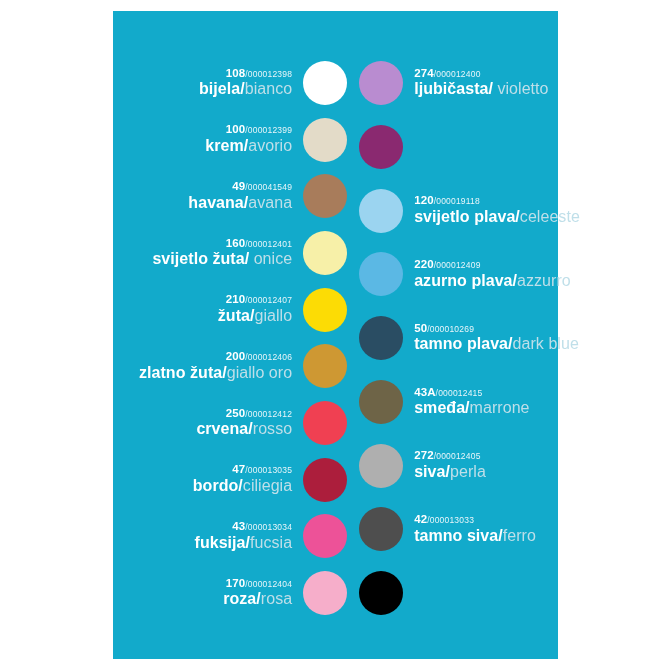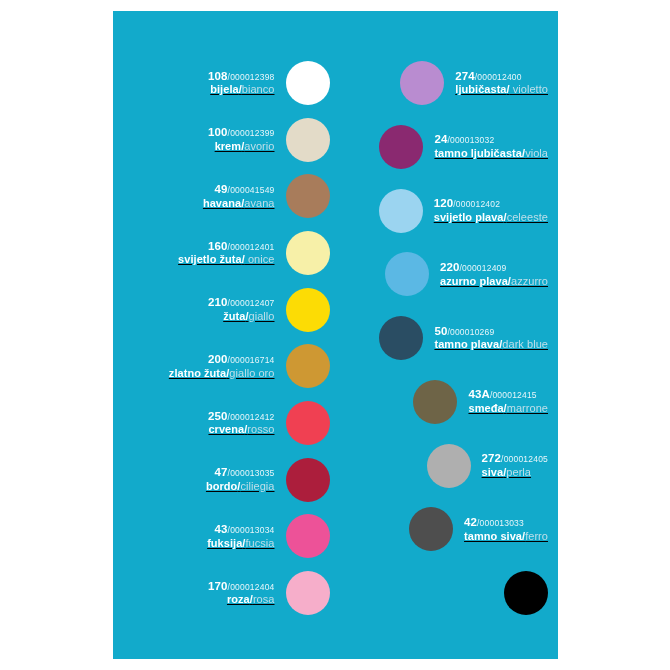--- a/index.html
+++ b/index.html
@@ -46,21 +46,20 @@
     box-sizing: border-box;
   }
   .col-left {
     padding-left: 26px;
     padding-right: 6px;
     align-items: flex-end;
   }
   .col-right {
     padding-left: 6px;
     padding-right: 10px;
-    align-items: flex-end;
   }
   .entry {
     display: flex;
     align-items: center;
     height: 52px;
   }
   .col-left .entry {
     flex-direction: row;
     justify-content: flex-end;
   }
@@ -90,23 +89,22 @@
     font-weight: bold;
     letter-spacing: 0.1px;
   }
   .line-code .artnum {
     font-size: 8.5px;
     font-weight: normal;
     color: #e8f6fa;
     letter-spacing: 0.2px;
   }
   .line-name {
-    font-size: 11px;
+    font-size: 16px;
     letter-spacing: 0.05px;
-    text-decoration: underline;
   }
   .line-name .hr {
     color: #ffffff;
     font-weight: bold;
   }
   .line-name .it {
     color: #bfdfe9;
     font-weight: normal;
   }
   .swatch {
@@ -153,21 +151,21 @@
           </div>
           <div class="entry">
             <div class="labels">
               <div class="line-code"><span>210</span><span class="artnum">/</span><span class="artnum">000012407</span></div>
               <div class="line-name"><span class="hr">žuta</span><span class="hr">/</span><span class="it">giallo</span></div>
             </div>
             <div class="swatch" style="background: rgb(252, 220, 5);"></div>
           </div>
           <div class="entry">
             <div class="labels">
-              <div class="line-code"><span>200</span><span class="artnum">/</span><span class="artnum">000016714</span></div>
+              <div class="line-code"><span>200</span><span class="artnum">/</span><span class="artnum">000012406</span></div>
               <div class="line-name"><span class="hr">zlatno žuta</span><span class="hr">/</span><span class="it">giallo oro</span></div>
             </div>
             <div class="swatch" style="background: rgb(206, 152, 51);"></div>
           </div>
           <div class="entry">
             <div class="labels">
               <div class="line-code"><span>250</span><span class="artnum">/</span><span class="artnum">000012412</span></div>
               <div class="line-name"><span class="hr">crvena</span><span class="hr">/</span><span class="it">rosso</span></div>
             </div>
             <div class="swatch" style="background: rgb(240, 64, 82);"></div>
@@ -196,29 +194,25 @@
         </div>
       <div class="column col-right">
           <div class="entry">
             <div class="labels">
               <div class="line-code"><span>274</span><span class="artnum">/</span><span class="artnum">000012400</span></div>
               <div class="line-name"><span class="hr">ljubičasta</span><span class="hr">/</span><span class="it"> violetto</span></div>
             </div>
             <div class="swatch" style="background: rgb(185, 140, 208);"></div>
           </div>
           <div class="entry">
-            <div class="labels">
-              <div class="line-code"><span>24</span><span class="artnum">/</span><span class="artnum">000013032</span></div>
-              <div class="line-name"><span class="hr">tamno ljubičasta</span><span class="hr">/</span><span class="it">viola</span></div>
-            </div>
             <div class="swatch" style="background: rgb(138, 41, 112);"></div>
           </div>
           <div class="entry">
             <div class="labels">
-              <div class="line-code"><span>120</span><span class="artnum">/</span><span class="artnum">000012402</span></div>
+              <div class="line-code"><span>120</span><span class="artnum">/</span><span class="artnum">000019118</span></div>
               <div class="line-name"><span class="hr">svijetlo plava</span><span class="hr">/</span><span class="it">celeeste</span></div>
             </div>
             <div class="swatch" style="background: rgb(155, 212, 240);"></div>
           </div>
           <div class="entry">
             <div class="labels">
               <div class="line-code"><span>220</span><span class="artnum">/</span><span class="artnum">000012409</span></div>
               <div class="line-name"><span class="hr">azurno plava</span><span class="hr">/</span><span class="it">azzurro</span></div>
             </div>
             <div class="swatch" style="background: rgb(91, 184, 228);"></div>

